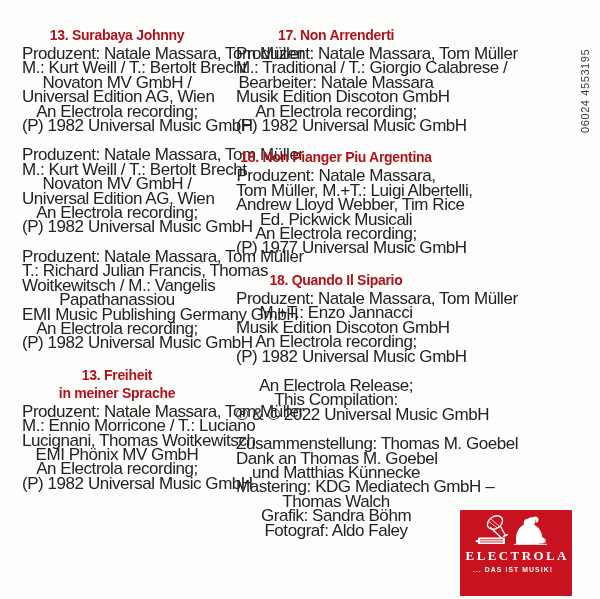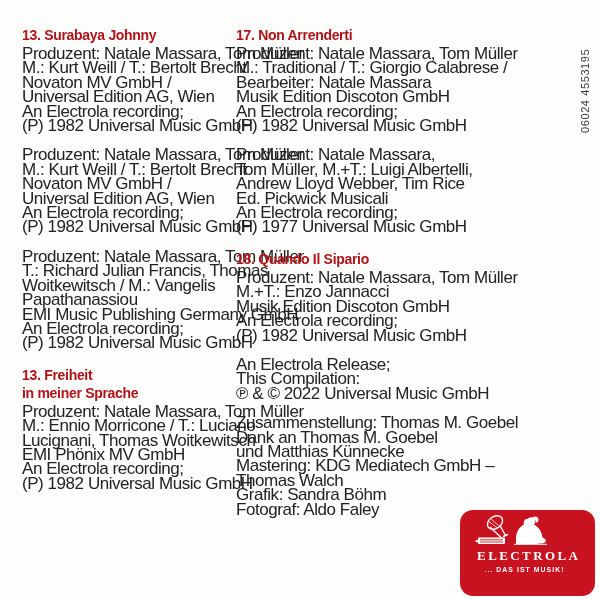--- a/index.html
+++ b/index.html
@@ -11,20 +11,21 @@
   .page{
     position:relative;
     width:600px;height:599px;
     background:#fdfdfc;
     overflow:hidden;
   }
   
   .col{
     position:absolute;
     top:26px;
+    text-align:center;
   }
   .col-left{left:22px;width:190px;}
   .col-right{left:213px;width:200px;margin-left:23px;}
   .block{margin:0 0 15px 0;}
   .block h3{
     margin:0 0 3px 0;
     font-size:14px;
     line-height:18px;
     font-weight:bold;
     letter-spacing:-0.3px;
@@ -49,24 +50,24 @@
     font-size:11px;
     letter-spacing:0.6px;
     color:#3c3c3a;
     white-space:pre;
   }
   
   .logo{
     position:absolute;
     left:460px;
     top:510px;
-    width:135px;
+    width:112px;
     height:86px;
     background:#c9121f;
-    border-radius:13px;
+    border-radius:1px;
     overflow:hidden;
   }
   .logo svg{
     position:absolute;
     left:14px;
     top:3px;
     width:84px;
     height:36px;
   }
   .logo .brand{
@@ -140,20 +141,21 @@
     <section class="block">
       <h3>17. Non Arrenderti</h3>
       <p>Produzent: Natale Massara, Tom Müller
 M.: Traditional / T.: Giorgio Calabrese /
 Bearbeiter: Natale Massara
 Musik Edition Discoton GmbH
 An Electrola recording;
 (P) 1982 Universal Music GmbH</p>
     </section>
     <section class="block">
+      <h3>18. Non Pianger Piu Argentina</h3>
       <p>Produzent: Natale Massara,
 Tom Müller, M.+T.: Luigi Albertelli,
 Andrew Lloyd Webber, Tim Rice
 Ed. Pickwick Musicali
 An Electrola recording;
 (P) 1977 Universal Music GmbH</p>
     </section>
     <section class="block">
       <h3>18. Quando Il Sipario</h3>
       <p>Produzent: Natale Massara, Tom Müller

